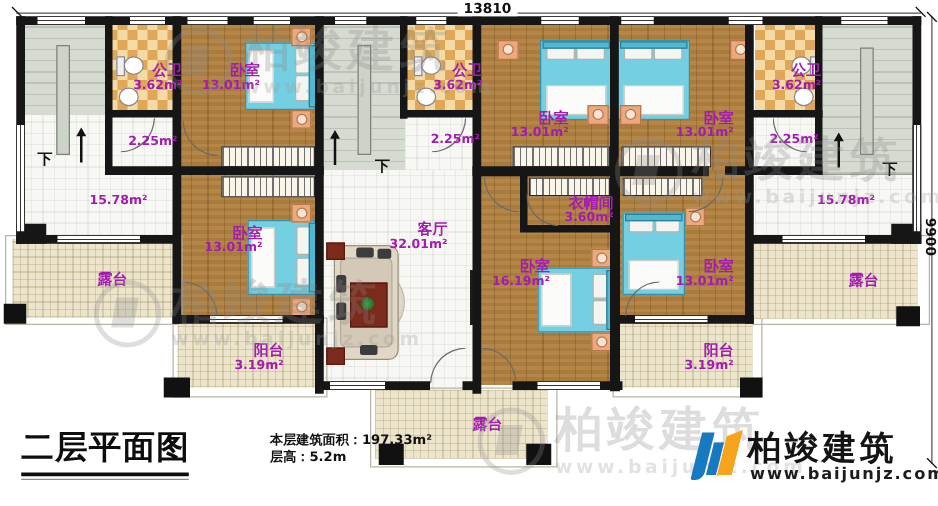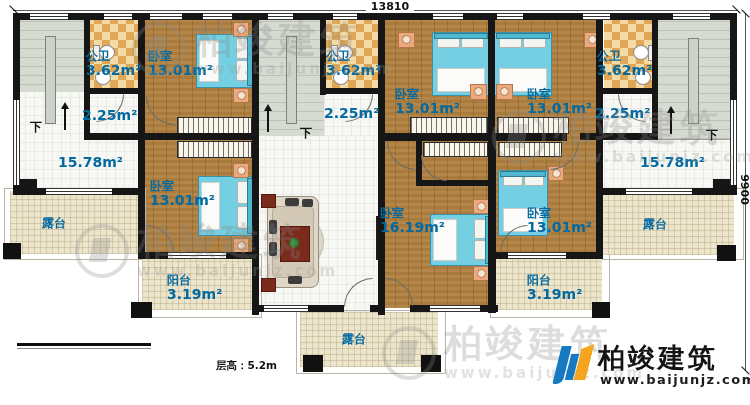--- a/index.html
+++ b/index.html
@@ -42,23 +42,23 @@
   .wc{background:#fff;border:1px solid #8a8a8a;border-radius:50%;}
   .tank{background:#f0f0ee;border:1px solid #8a8a8a;}
   .sofa{background:#e0d7c6;border:1px solid #97907f;border-radius:8px;}
   .seat{background:#d3c9b6;border:1px solid #b3aa97;border-radius:5px;}
   .cushion{background:#3c3c3c;border-radius:2px;}
   .ctable{background:#7b2b1c;border:1px solid #56190d;}
   .rug{background:radial-gradient(circle,#efece4 0 40%,#d9d4c6 70%);border:1px solid #c0bbaa;border-radius:50%;}
   .plant{background:radial-gradient(circle,#3f9a43,#1f6322);border-radius:50%;}
   .tv{background:#1c1c1c;}
   
-  .rlabel{width:60px;text-align:left;color:#0369a1;line-height:1.12;pointer-events:none;}
+  .rlabel{width:60px;text-align:right;color:#a21caf;line-height:1.12;pointer-events:none;}
   .rname{font-size:12px;font-weight:bold;}
-  .rarea{font-size:14px;font-weight:bold;}
+  .rarea{font-size:10px;font-weight:bold;}
   .down{font-size:12px;font-weight:bold;color:#101010;}
   .sarrow{width:2px;background:#111;}
   .sarrow i{position:absolute;left:-3px;top:-6px;width:0;height:0;border-left:4px solid transparent;border-right:4px solid transparent;border-bottom:7px solid #111;}
   
   .dimline{background:#555;}
   .dimtick{background:#111;transform:rotate(45deg);}
   .dimtext{font-size:11px;font-weight:bold;color:#111;background:#fff;text-align:center;}
   
   .wm{display:flex;align-items:center;gap:8px;opacity:0.28;pointer-events:none;}
   .wm-icon{width:46px;height:46px;border:4px solid #8d8d8d;border-radius:50%;flex:0 0 auto;position:relative;}
@@ -309,20 +309,28 @@
     <div class="rarea">13.01m²</div>
   </div>
   <div class="abs rlabel" style="left:597px;top:50px;">
     <div class="rname">公卫</div>
     <div class="rarea">3.62m²</div>
   </div>
   <div class="abs rlabel" style="left:150px;top:180px;">
     <div class="rname">卧室</div>
     <div class="rarea">13.01m²</div>
   </div>
+  <div class="abs rlabel" style="left:298px;top:177px;">
+    <div class="rname">客厅</div>
+    <div class="rarea">32.01m²</div>
+  </div>
+  <div class="abs rlabel" style="left:431px;top:156px;">
+    <div class="rname">衣帽间</div>
+    <div class="rarea">3.60m²</div>
+  </div>
   <div class="abs rlabel" style="left:380px;top:207px;">
     <div class="rname">卧室</div>
     <div class="rarea">16.19m²</div>
   </div>
   <div class="abs rlabel" style="left:527px;top:207px;">
     <div class="rname">卧室</div>
     <div class="rarea">13.01m²</div>
   </div>
 
   <div class="abs rlabel" style="left:82px;top:108px;">
@@ -403,23 +411,25 @@
     <div class="wm-icon">
         <i></i>
       </div>
     <div class="wm-col">
       <div class="wm-text">柏竣建筑</div>
       <div class="wm-url">www.baijunjz.com</div>
     </div>
   </div>
 
   <div class="abs" style="left:17px;top:340px;">
+    <span class="tb-title">二层平面图</span>
     <div style="width:134px;height:3px;background:#0d0d0d;margin-top:3px;"></div>
     <div style="width:134px;height:1px;background:#8a8a8a;margin-top:2px;"></div>
   </div>
+  <div class="abs tb-small" style="left:216px;top:345px;">本层建筑面积：197.33m²</div>
   <div class="abs tb-small" style="left:216px;top:359px;">层高：5.2m</div>
 
   <div class="abs" style="left:556px;top:336px;width:190px;height:60px;">
     <div style="position:absolute;left:0;top:2px;width:36px;height:50px;">
       <div style="position:absolute;left:1px;top:8px;width:10px;height:38px;background:#1779c0;transform:skewX(-14deg);border-radius:0 0 6px 2px;"></div>
       <div style="position:absolute;left:12px;top:16px;width:8px;height:26px;background:#1779c0;transform:skewX(-14deg);"></div>
       <div style="position:absolute;left:22px;top:6px;width:12px;height:36px;background:#f7a41d;transform:skewX(-14deg);clip-path:polygon(0 14%,100% 0,100% 100%,0 100%);"></div>
     </div>
     <div class="brand-name" style="position:absolute;left:42px;top:4px;">柏竣建筑</div>
     <div class="brand-url" style="position:absolute;left:44px;top:36px;">www.baijunjz.com</div>

